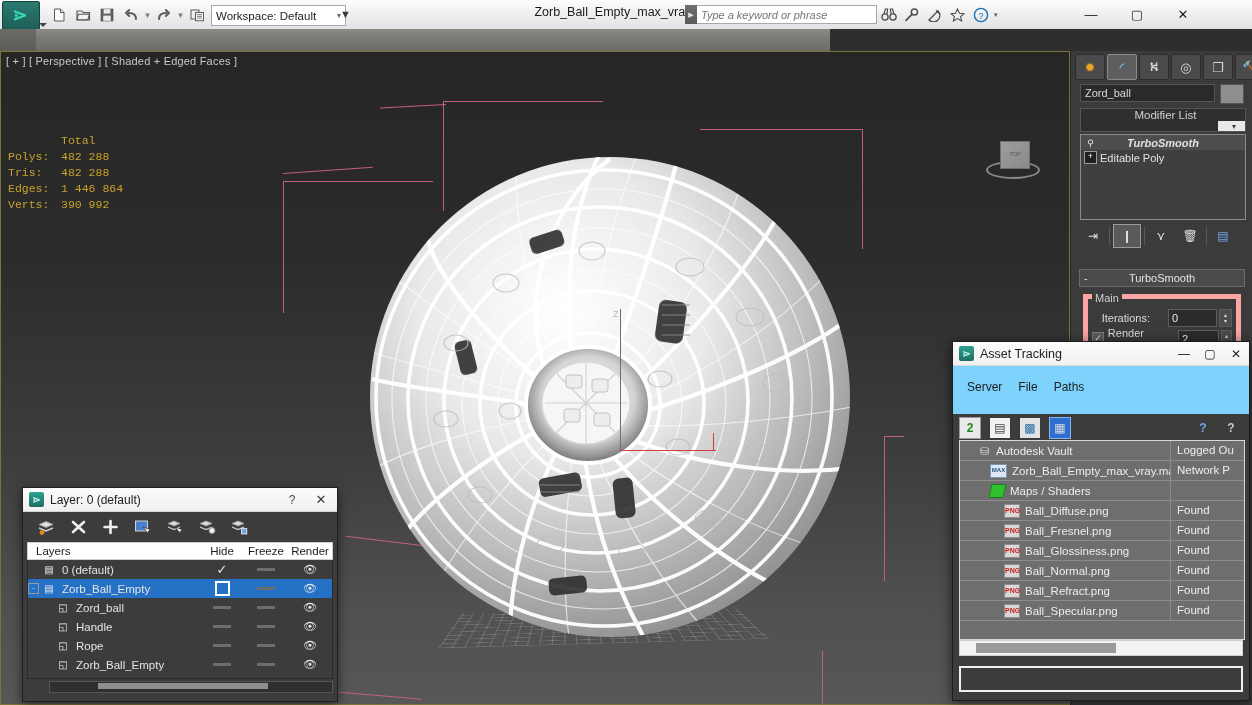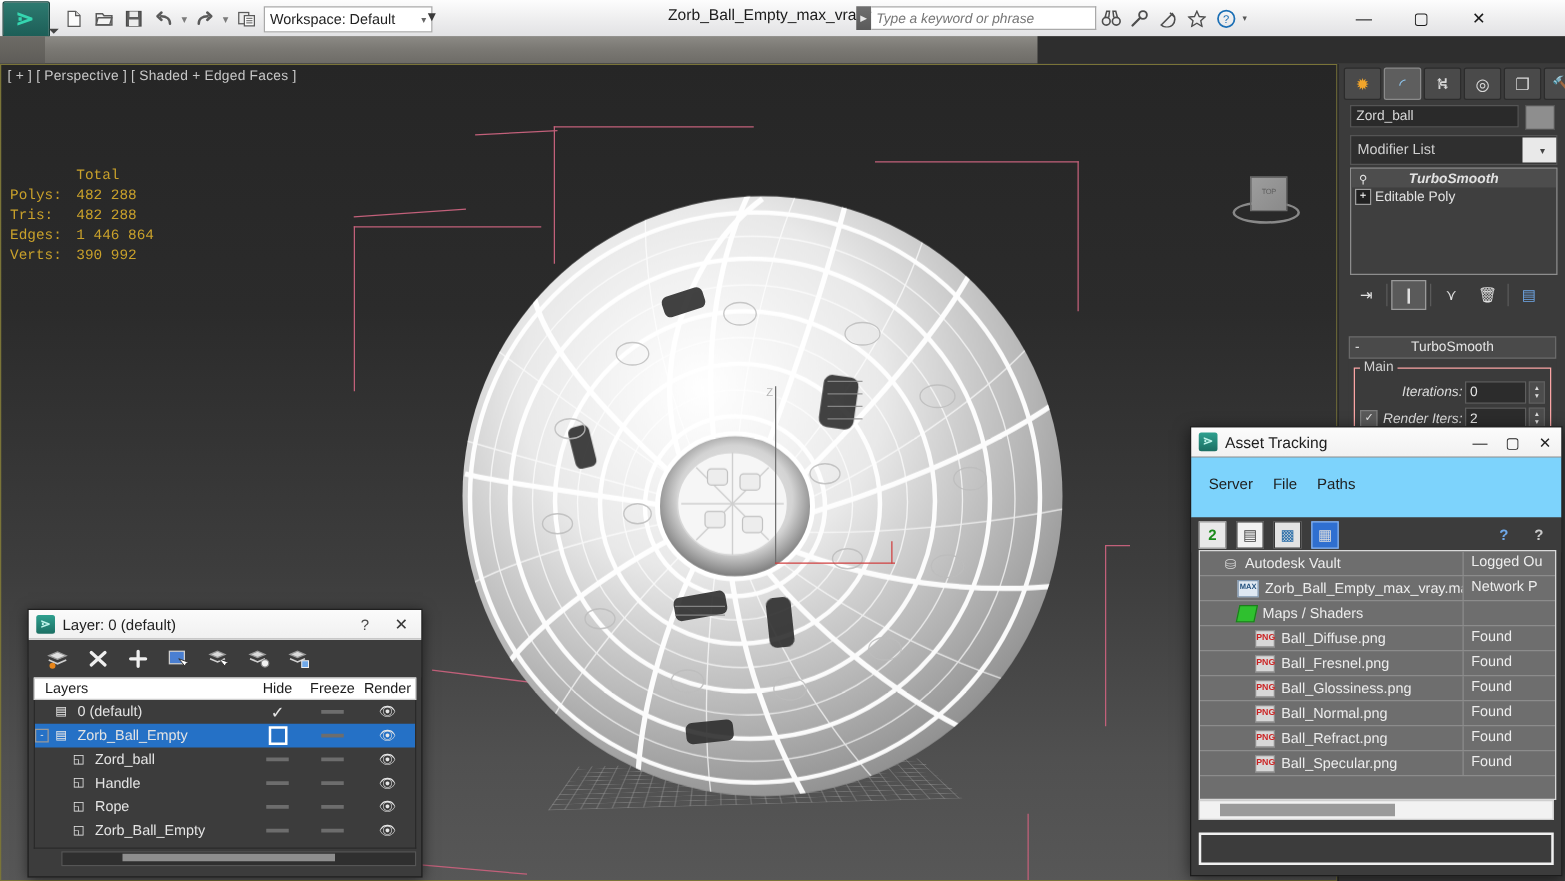--- a/index.html
+++ b/index.html
@@ -72,41 +72,41 @@
   .gizmo-x2{position:absolute;left:713px;top:382px;width:1px;height:18px;background:#d04040;}
 
   
   .cmdpanel{position:absolute;left:1070px;top:51px;width:182px;height:654px;background:#3b3b3b;border-left:1px solid #262626;}
   .cptabs{position:absolute;left:4px;top:3px;display:flex;gap:2px;}
   .cptab{width:28px;height:24px;background:#4a4a4a;border:1px solid #2c2c2c;border-radius:2px;display:flex;align-items:center;justify-content:center;}
   .cptab.sel{background:#5e5e5e;border-color:#8a8a8a;}
   .namerow{position:absolute;left:9px;top:33px;width:164px;height:18px;display:flex;}
   .namefield{width:136px;height:18px;background:#2a2a2a;border:1px solid #555;color:#d8d8d8;font-size:11px;display:flex;align-items:center;padding:0 4px;box-sizing:border-box;}
   .colorswatch{width:22px;height:18px;background:#8e8e8e;border:1px solid #555;margin-left:5px;}
-  .modlist{position:absolute;left:9px;top:57px;width:164px;height:22px;background:#2f2f2f;border:1px solid #555;display:flex;align-items:center;}
+  .modlist{position:absolute;left:9px;top:57px;width:164px;height:22px;background:#2f2f2f;border:1px solid #555;display:flex;align-items:center;flex-direction:column;}
   .modlist span{color:#d0d0d0;font-size:11.5px;padding-left:5px;}
   .modlist .dd{margin-left:auto;width:22px;height:20px;background:#e9e9e9;display:flex;align-items:center;justify-content:center;color:#444;font-size:8px;}
   .stack{position:absolute;left:9px;top:83px;width:164px;height:84px;background:#3f3f3f;border:1px solid #8d8d8d;overflow:hidden;}
   .stackrow{height:15px;display:flex;align-items:center;padding-left:3px;color:#e2e2e2;font-size:11px;}
   .stackrow.hl{background:#4d4d4d;}
   .bulb{width:13px;height:13px;color:#e8e8e8;font-size:9px;display:flex;align-items:center;justify-content:center;}
   .plusb{width:11px;height:11px;background:#202020;border:1px solid #9b9b9b;color:#fff;font-size:9px;line-height:9px;text-align:center;margin-right:3px;}
   .modname{font-style:italic;font-weight:bold;padding-left:30px;}
   .stackbtns{position:absolute;left:9px;top:172px;width:164px;height:26px;display:flex;align-items:center;gap:3px;}
   .sbtn{width:26px;height:22px;display:flex;align-items:center;justify-content:center;color:#e0e0e0;font-size:12px;}
   .sbtn.on{background:#5a5a5a;border:1px solid #9a9a9a;}
   .sdiv{width:1px;height:18px;background:#5b5b5b;}
   .rollup{position:absolute;left:8px;top:218px;width:166px;background:#3b3b3b;}
   .rolltitle{height:16px;background:#4a4a4a;border:1px solid #6a6a6a;display:flex;align-items:center;color:#e4e4e4;font-size:11px;position:relative;}
   .rolltitle .mn{position:absolute;left:4px;}
   .rolltitle .tt{width:100%;text-align:center;}
-  .grp{margin:7px 4px 0 4px;border:1px solid #fca5a5;padding:10px 4px 6px 4px;position:relative;}
+  .grp{margin:7px 4px 0 4px;border:5px solid #fca5a5;padding:10px 4px 6px 4px;position:relative;}
   .grp .glab{position:absolute;left:4px;top:-7px;background:#3b3b3b;padding:0 3px;color:#cfcfcf;font-size:11px;}
   .prow{display:flex;align-items:center;justify-content:flex-end;height:17px;margin-bottom:4px;}
-  .prow .lab{color:#dcdcdc;font-size:11px;margin-right:2px;font-style:italic;}
+  .prow .lab{color:#dcdcdc;font-size:11px;margin-right:18px;}
   .prow .spin{width:44px;height:16px;background:#2c2c2c;border:1px solid #5e5e5e;color:#e6e6e6;font-size:11px;padding-left:3px;display:flex;align-items:center;}
   .prow .arr{width:11px;height:16px;background:#4c4c4c;border:1px solid #5e5e5e;margin-left:2px;display:flex;flex-direction:column;align-items:center;justify-content:center;color:#ddd;font-size:6px;line-height:6px;}
   .ckb{width:12px;height:12px;background:#5a5a5a;border:1px solid #7b7b7b;color:#e8e8e8;font-size:9px;line-height:11px;text-align:center;margin-right:4px;}
 
   
   .layerdlg{position:absolute;left:22px;top:487px;width:314px;height:213px;background:#3c3c3c;border:1px solid #1f1f1f;box-shadow:0 2px 10px rgba(0,0,0,.55);}
   .ldtitle{height:23px;background:linear-gradient(#fbfbfb,#f0f0f0);display:flex;align-items:center;border-bottom:1px solid #d4d4d4;}
   .ldicon{width:15px;height:15px;margin:0 6px 0 6px;background:linear-gradient(#2fa08f,#1c6f63);border-radius:2px;color:#bff4ea;font-size:10px;text-align:center;line-height:15px;font-weight:bold;}
   .ldtitle .t{color:#202020;font-size:12px;}
   .ldtitle .q{margin-left:auto;width:26px;text-align:center;color:#4a4a4a;font-size:12px;}

